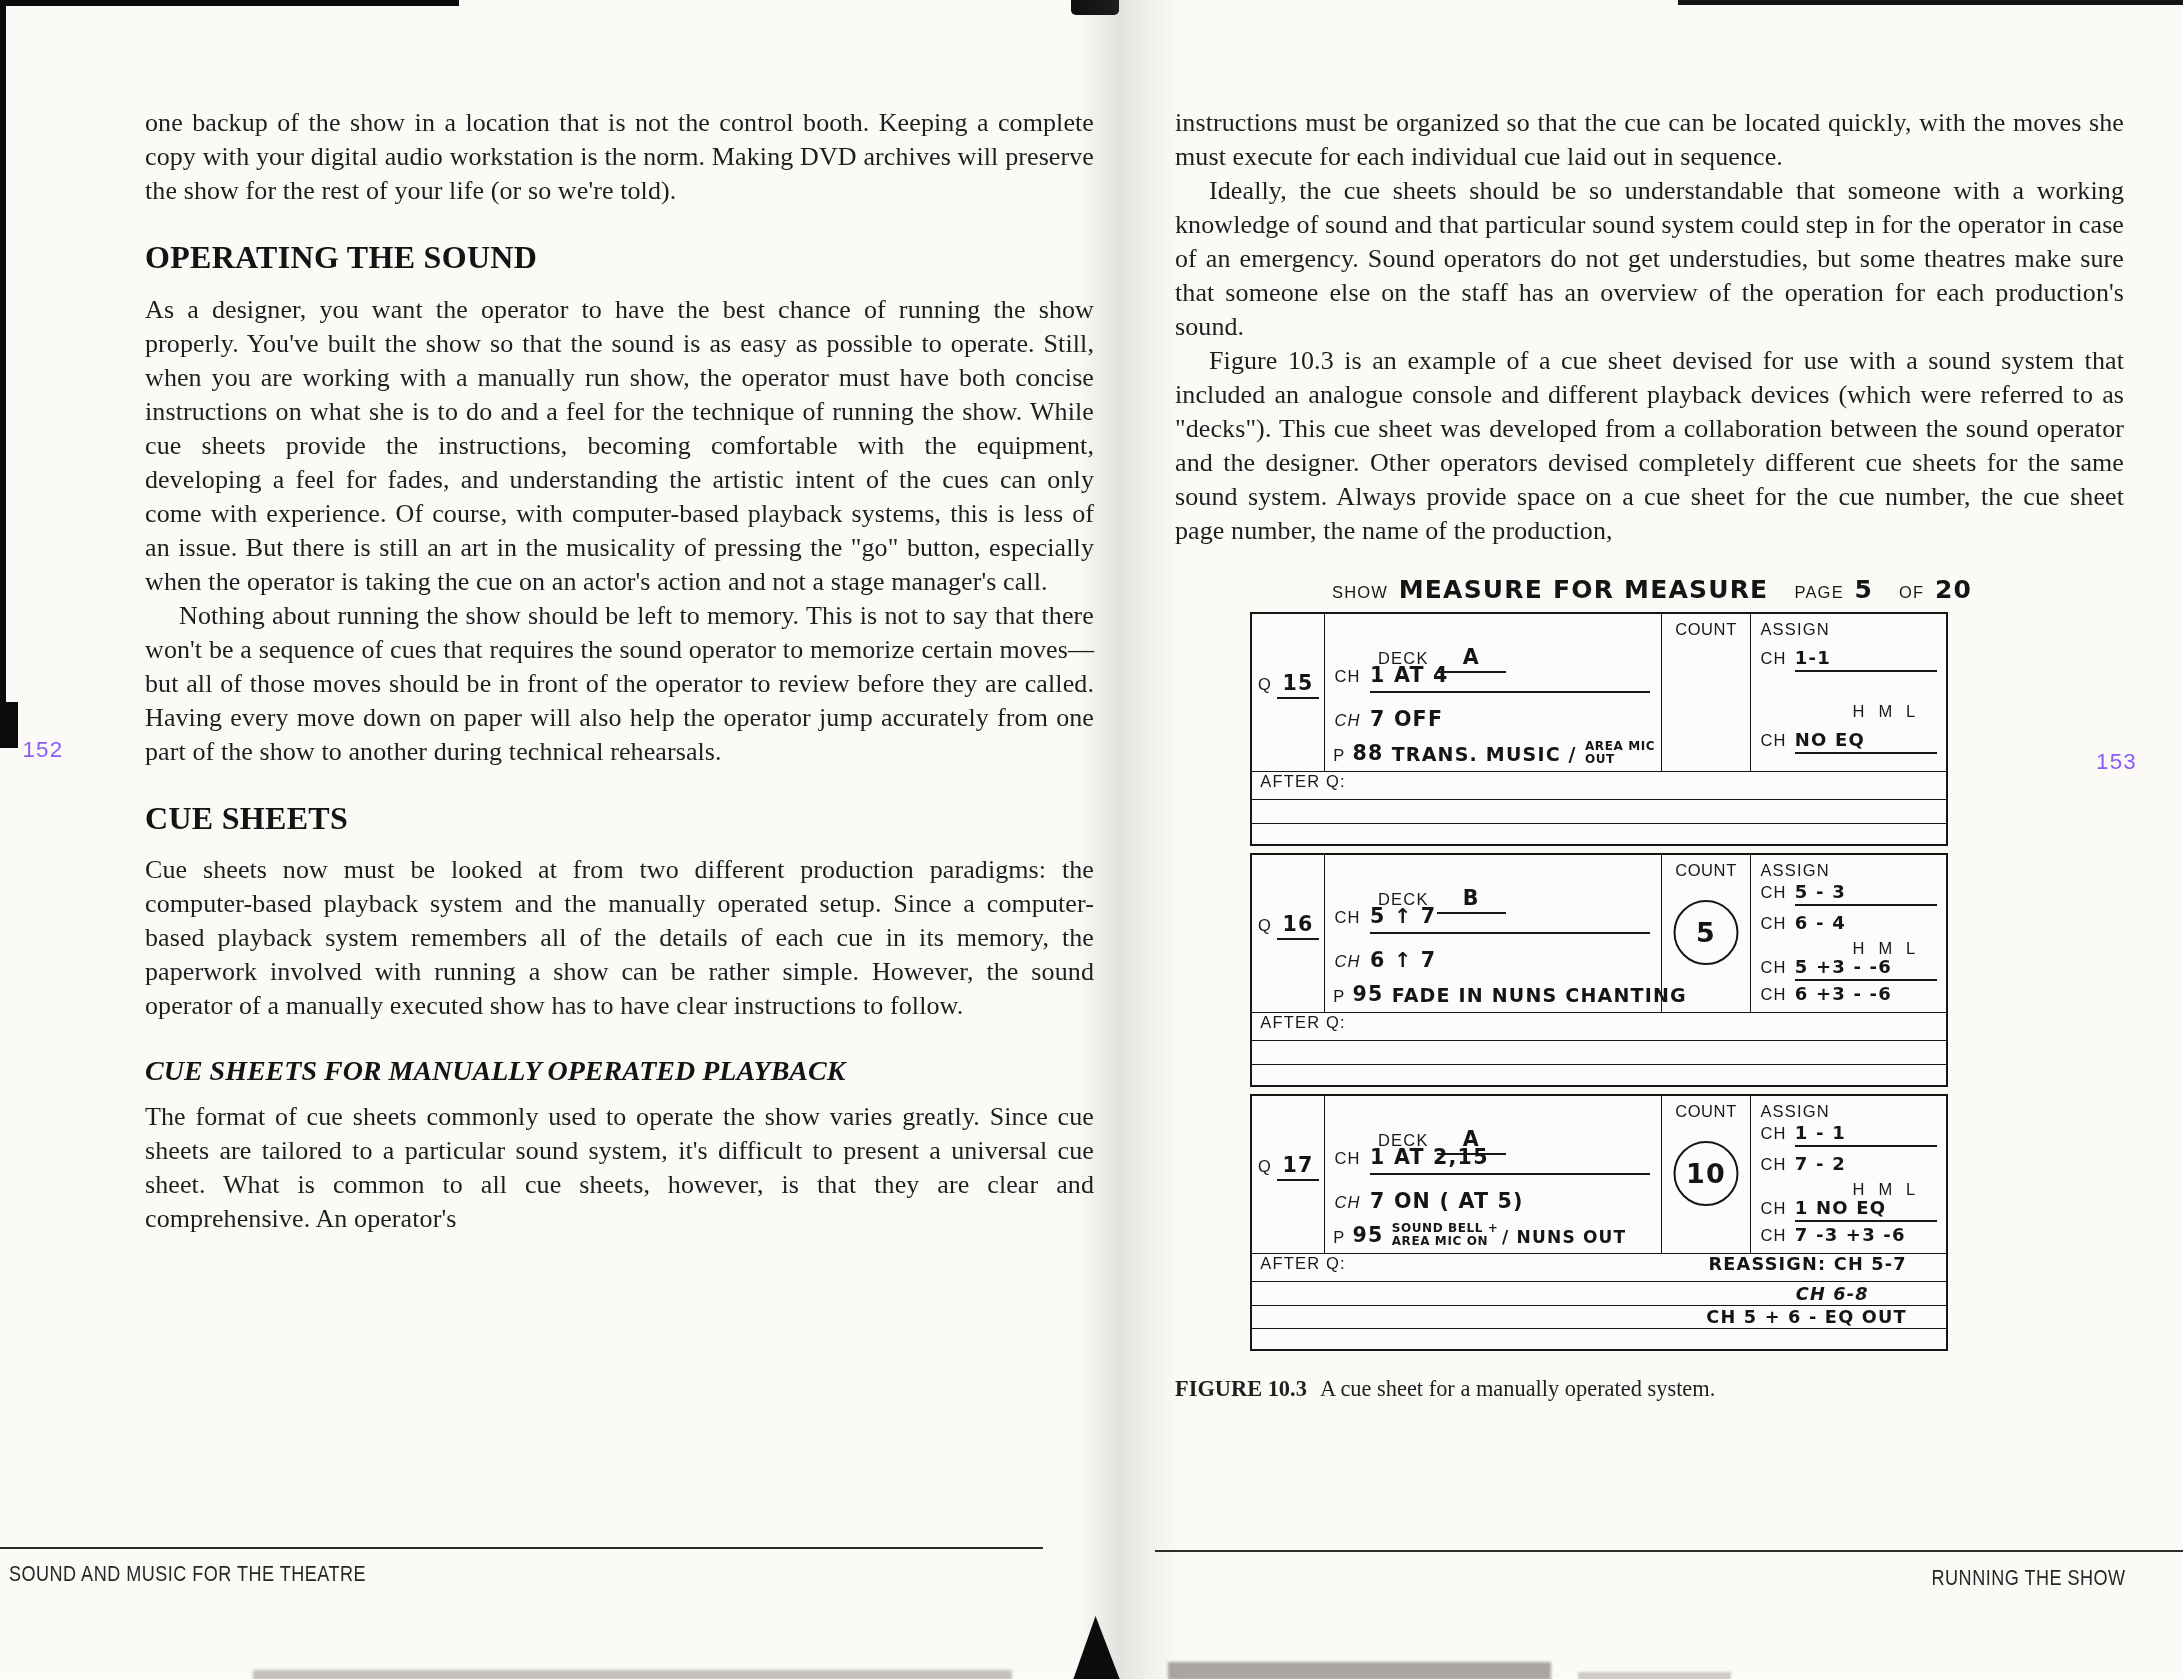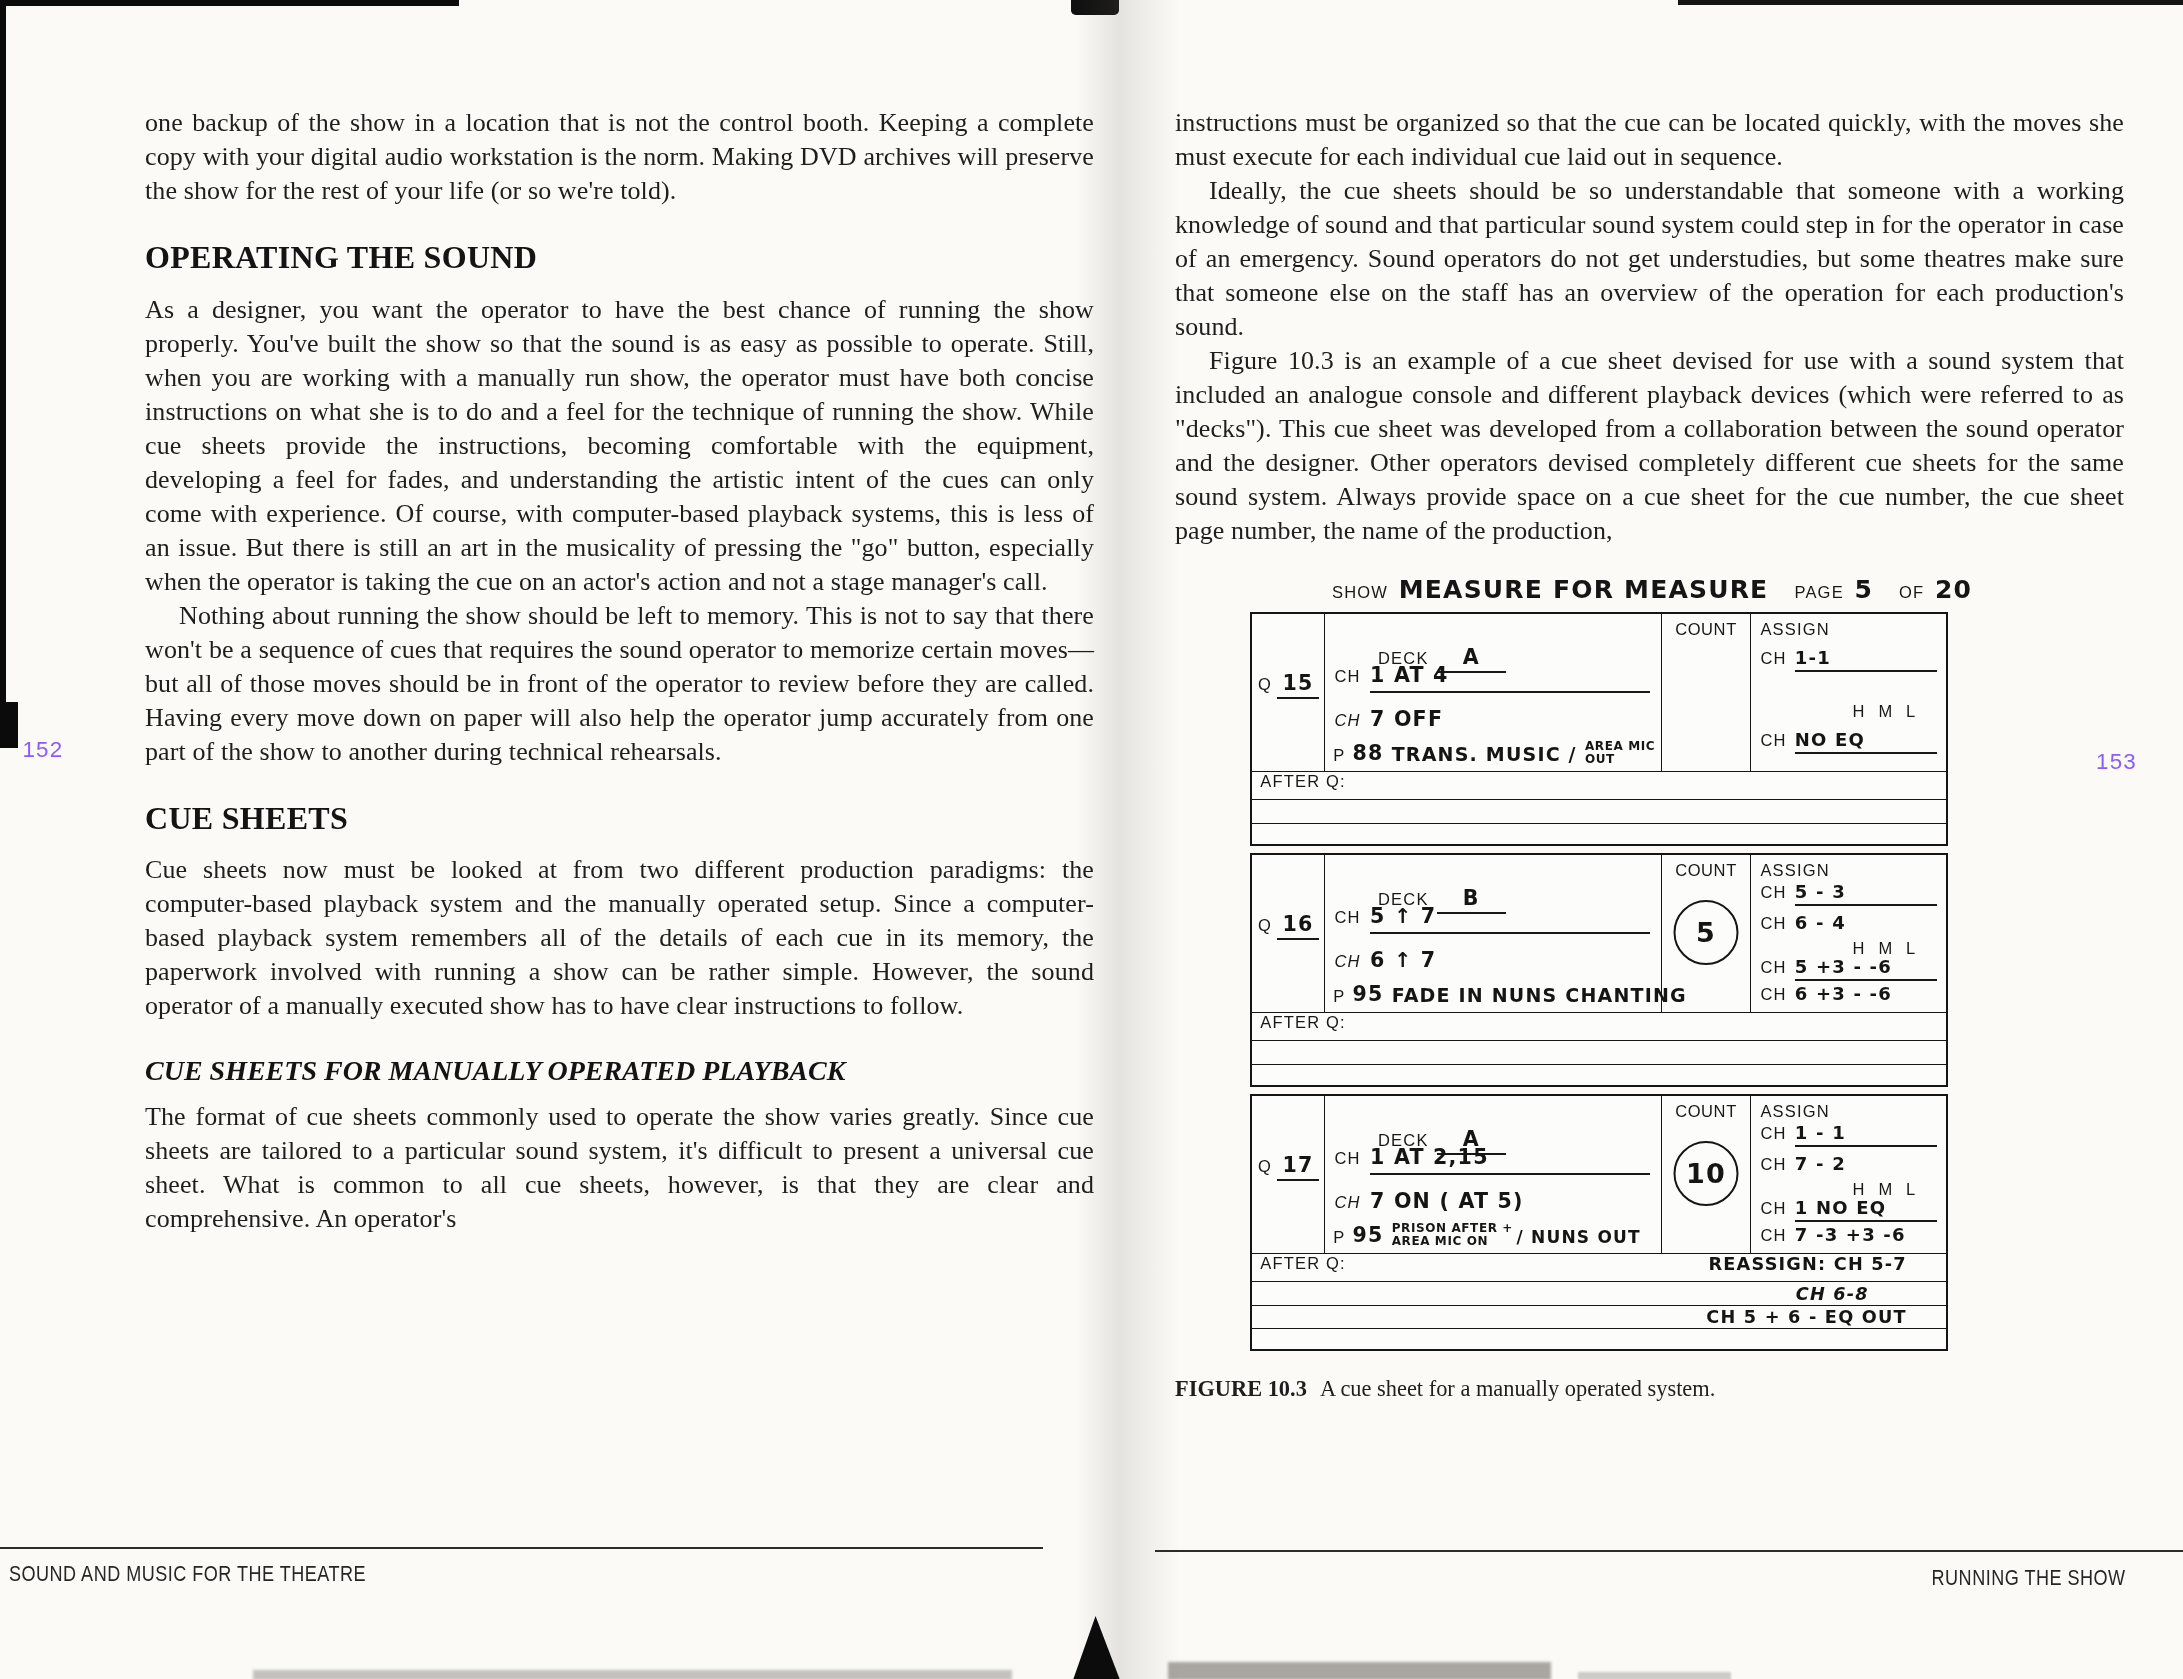--- a/index.html
+++ b/index.html
@@ -306,21 +306,21 @@
             <span class="hw val">1 AT 2,15</span>
           </div>
           <div class="chrow ch2">
             <span class="fl it">CH</span>
             <span class="hw val">7 ON ( AT 5)</span>
           </div>
           <div class="pline">
             <span class="fl">P</span>
             <span class="hw">95</span>
             <span class="stack">
-              <i>PRISON AFTER +</i>
+              <i>SOUND BELL +</i>
               <i>AREA MIC ON</i>
             </span>
             <span class="hw slashbig">/ NUNS OUT</span>
           </div>
         </div>
         <div class="countcol">
           <span class="fl">COUNT</span>
           <div class="circle">
             <span class="hw">10</span>
           </div>

